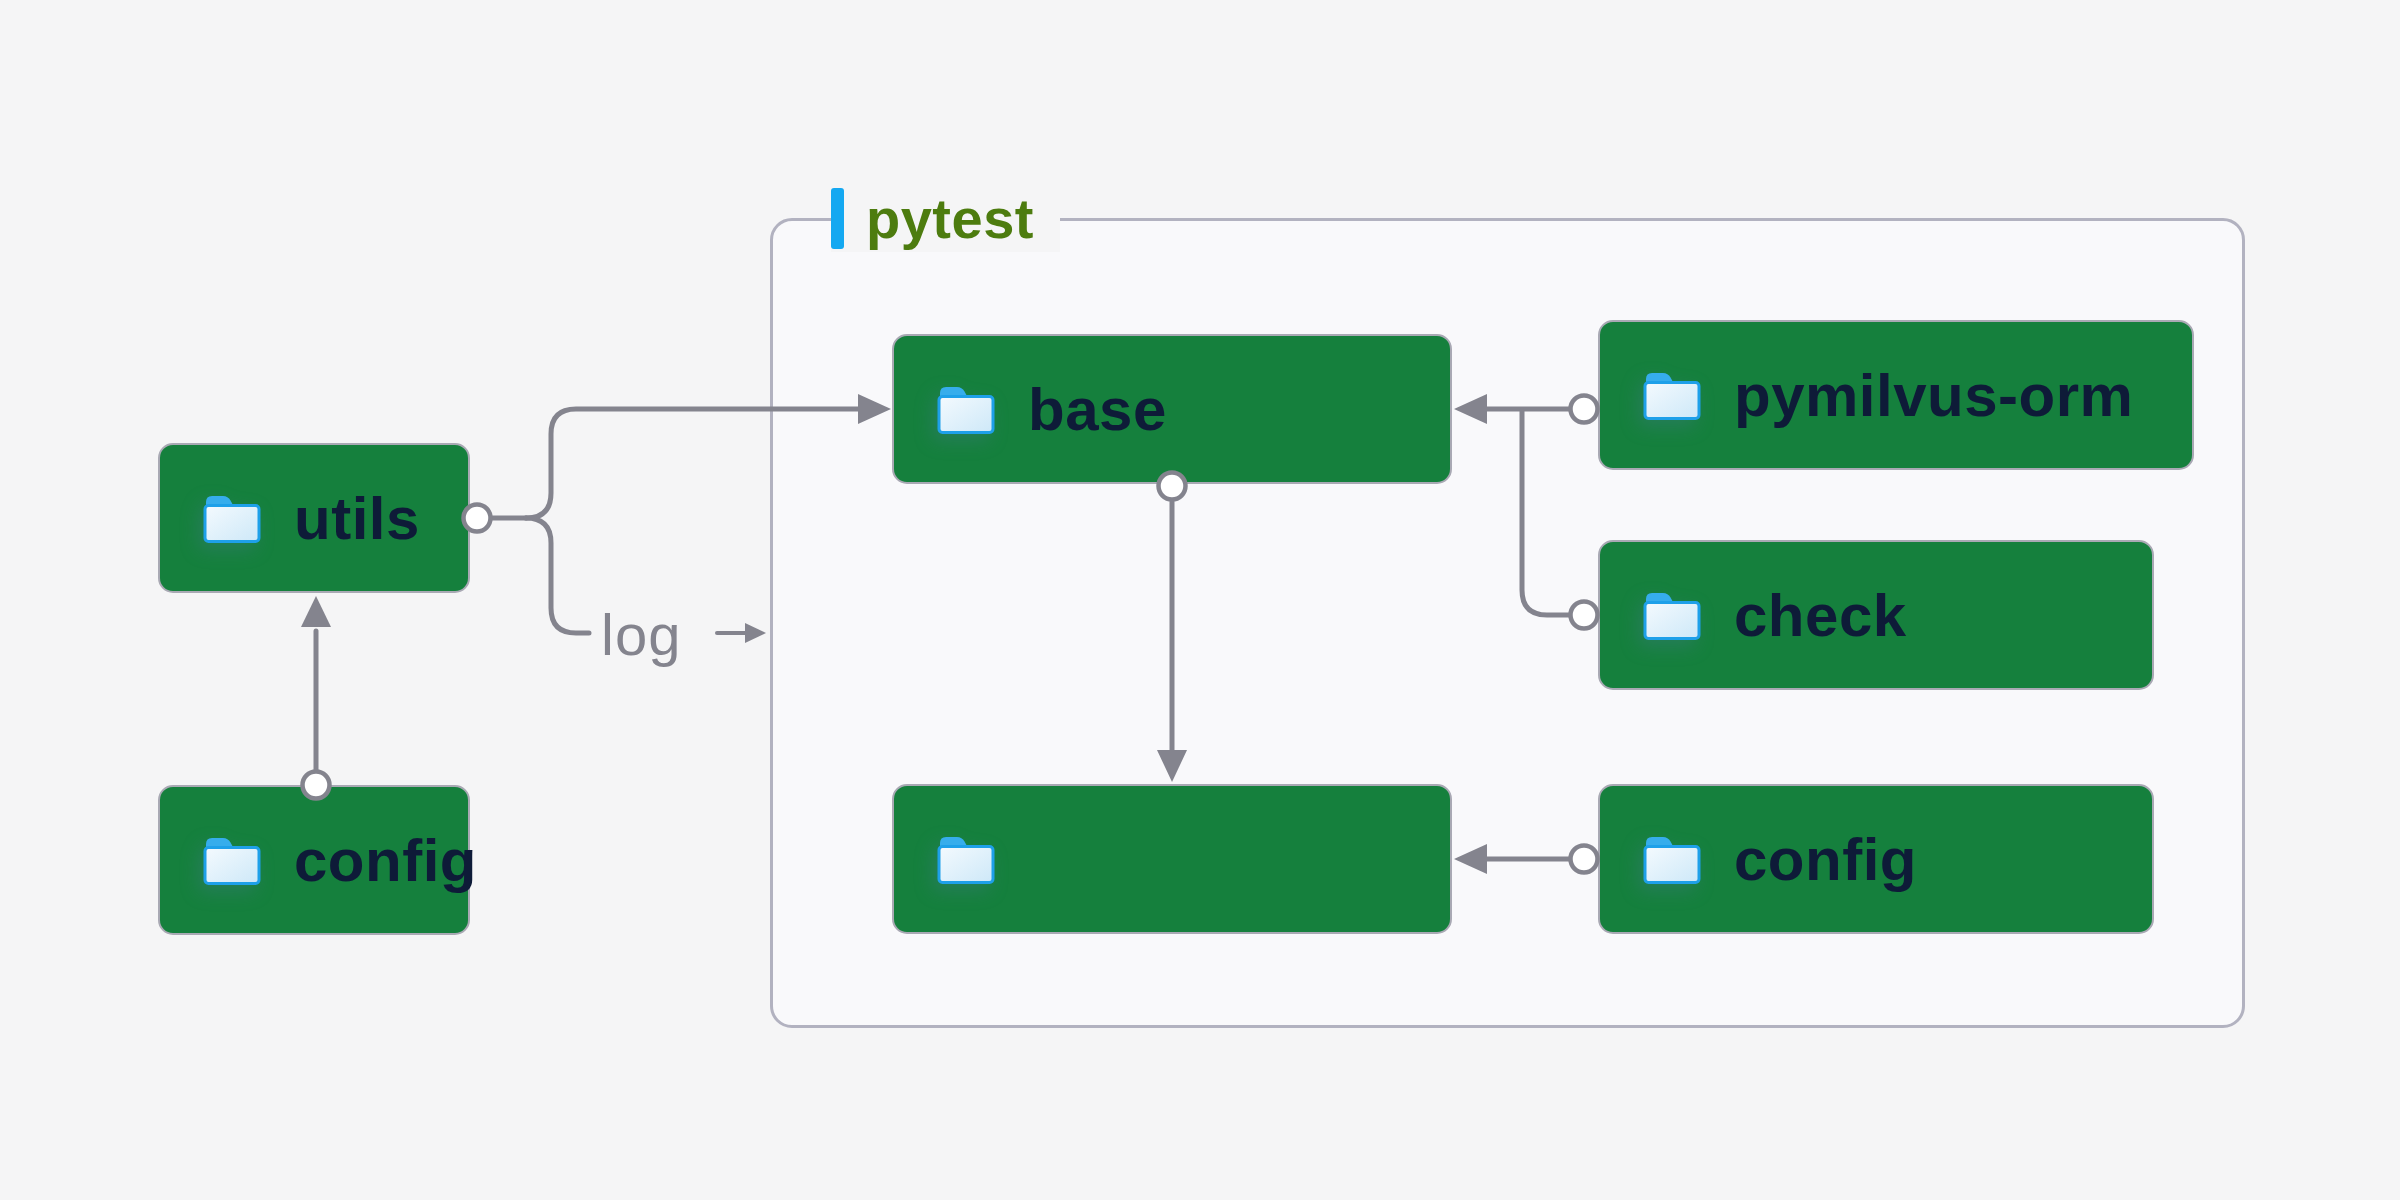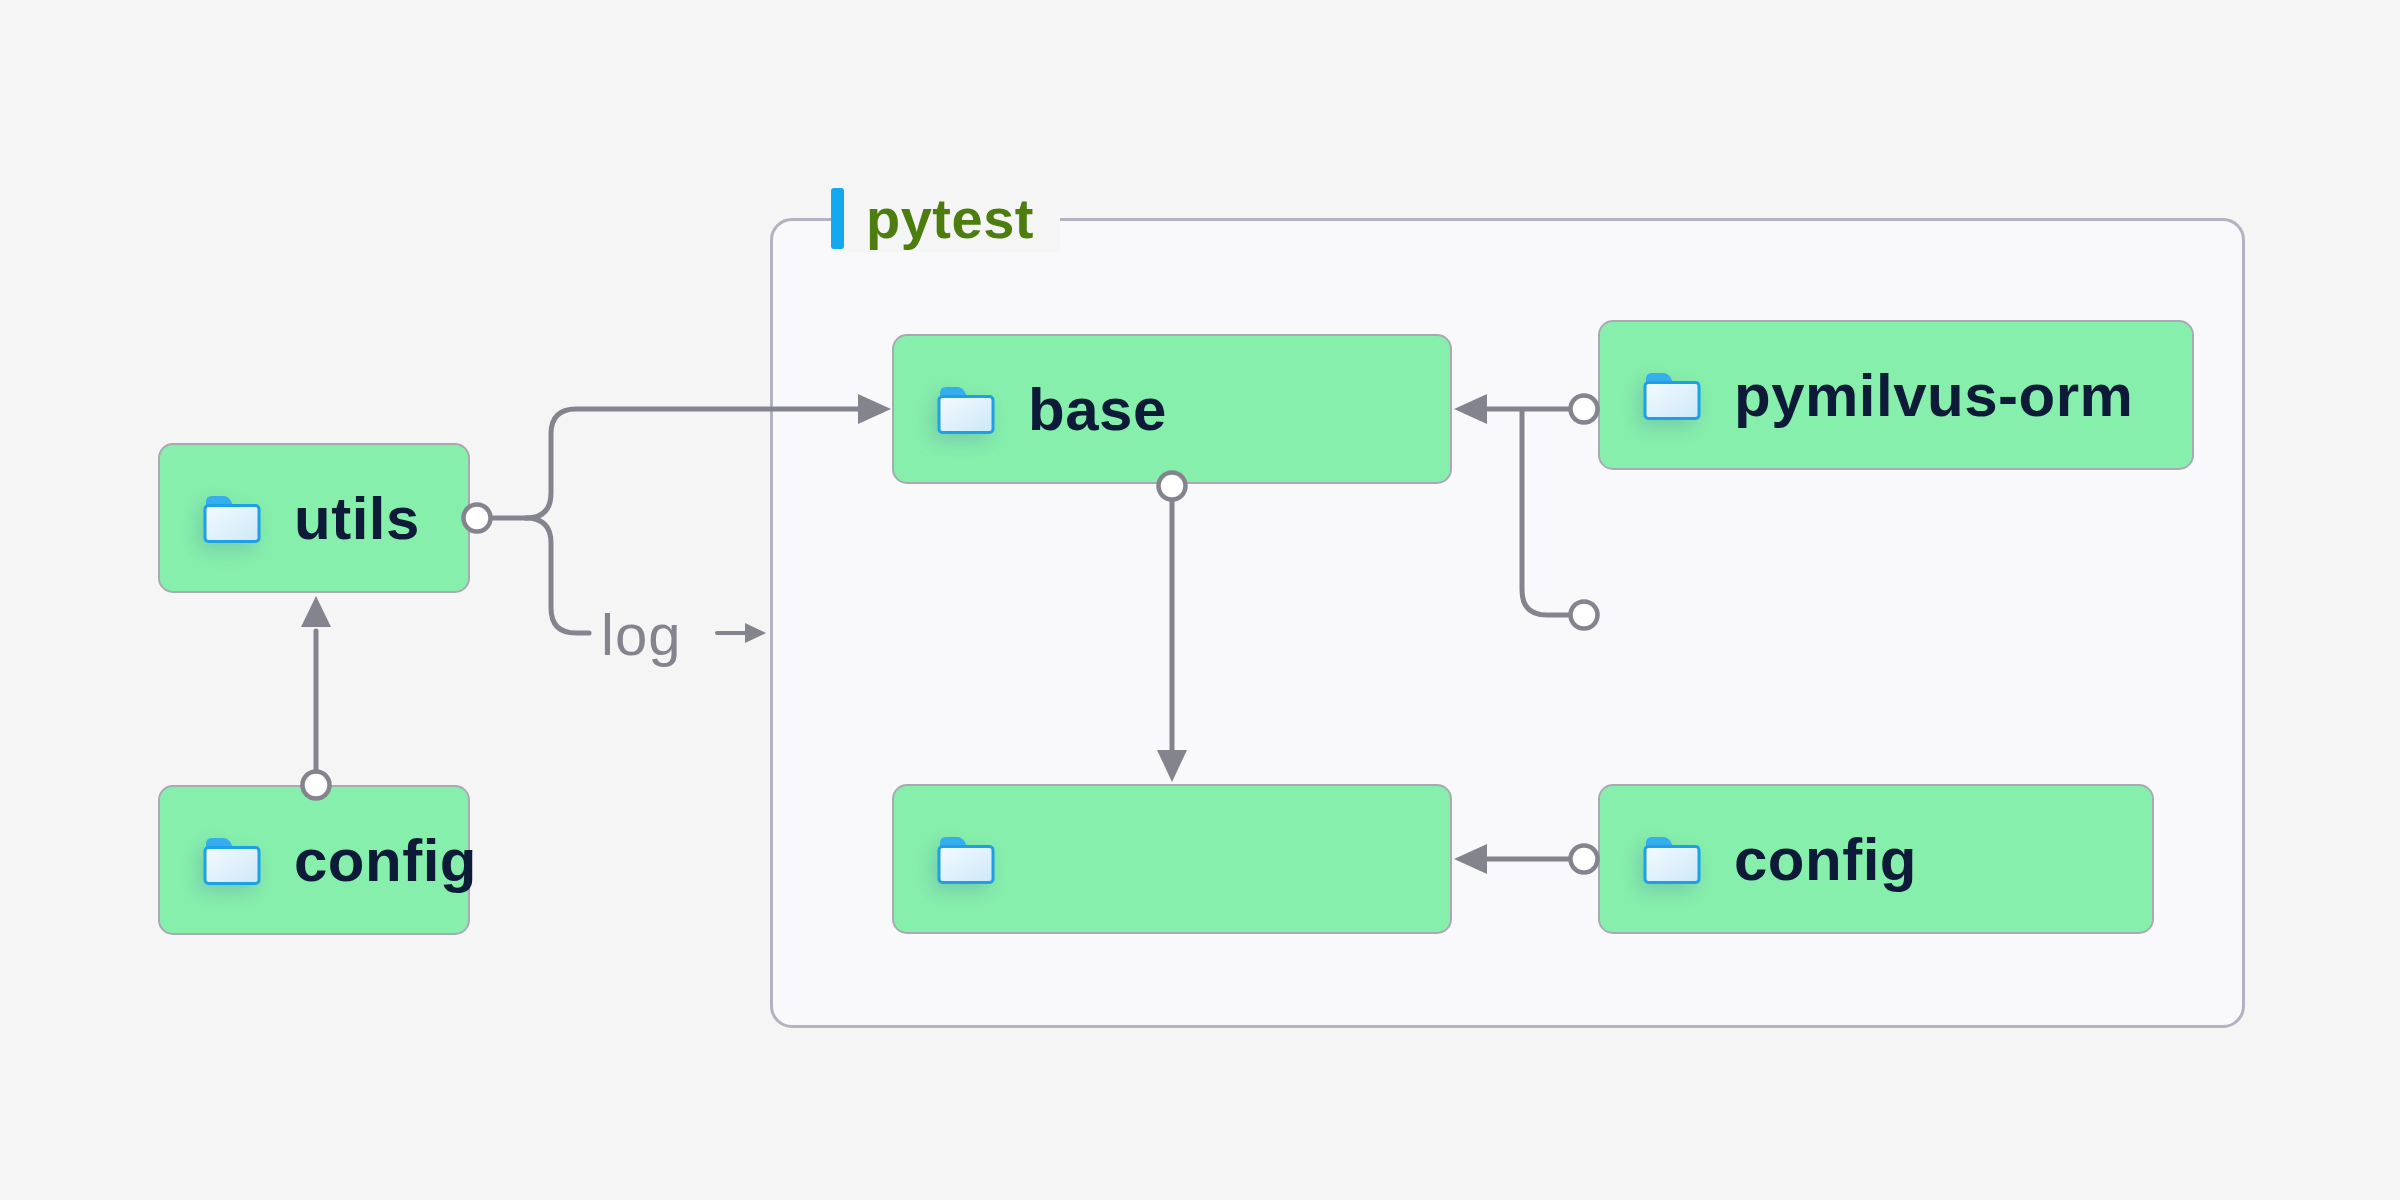--- a/index.html
+++ b/index.html
@@ -16,21 +16,21 @@
   }
   .group-label{
     position:absolute;left:831px;top:184px;height:68px;
     display:flex;align-items:center;gap:22px;
     padding:0 26px 0 0;background:#f5f5f6;z-index:5;
   }
   .accent-bar{width:13px;height:61px;background:#14a8f1;border-radius:3px;}
   .group-label .txt{font-size:56px;font-weight:700;color:#4d7c0f;letter-spacing:0.5px;}
   
   .node{
-    position:absolute;background:#86efac;
+    position:absolute;background:#15803d;
     border:2.5px solid #a9a9b4;border-radius:15px;
     display:flex;align-items:center;gap:30px;padding-left:40px;
     box-sizing:border-box;z-index:2;
   }
   .node .label{font-size:60px;font-weight:700;color:#0e1b38;letter-spacing:0.5px;white-space:nowrap;}
   .node-utils    {left:158px; top:443px; width:312px; height:150px;}
   .node-config   {left:158px; top:785px; width:312px; height:150px;}
   .node-base     {left:892px; top:334px; width:560px; height:150px;}
   .node-testcases{left:892px; top:784px; width:560px; height:150px;}
   .node-pymilvus {left:1598px;top:320px; width:596px; height:150px;}
@@ -94,20 +94,27 @@
   </div>
 
   <div class="node node-pymilvus">
     <svg class="folder" width="64" height="56" viewBox="0 0 64 56">
       <path d="M6 18 L6 12 Q6 6 12 6 L23 6 Q28 6 30.5 10.5 L34 17 Z" fill="#36adec"></path>
       <rect x="5" y="15.5" width="54" height="36" rx="3.5" fill="url(#fg)" stroke="#1ea0e9" stroke-width="3"></rect>
     </svg>
     <span class="label">pymilvus-orm</span>
   </div>
 
+  <div class="node node-check">
+    <svg class="folder" width="64" height="56" viewBox="0 0 64 56">
+      <path d="M6 18 L6 12 Q6 6 12 6 L23 6 Q28 6 30.5 10.5 L34 17 Z" fill="#36adec"></path>
+      <rect x="5" y="15.5" width="54" height="36" rx="3.5" fill="url(#fg)" stroke="#1ea0e9" stroke-width="3"></rect>
+    </svg>
+    <span class="label">check</span>
+  </div>
 
   <div class="node node-common">
     <svg class="folder" width="64" height="56" viewBox="0 0 64 56">
       <path d="M6 18 L6 12 Q6 6 12 6 L23 6 Q28 6 30.5 10.5 L34 17 Z" fill="#36adec"></path>
       <rect x="5" y="15.5" width="54" height="36" rx="3.5" fill="url(#fg)" stroke="#1ea0e9" stroke-width="3"></rect>
     </svg>
     <span class="label">config</span>
   </div>
 
   <svg class="wires">

